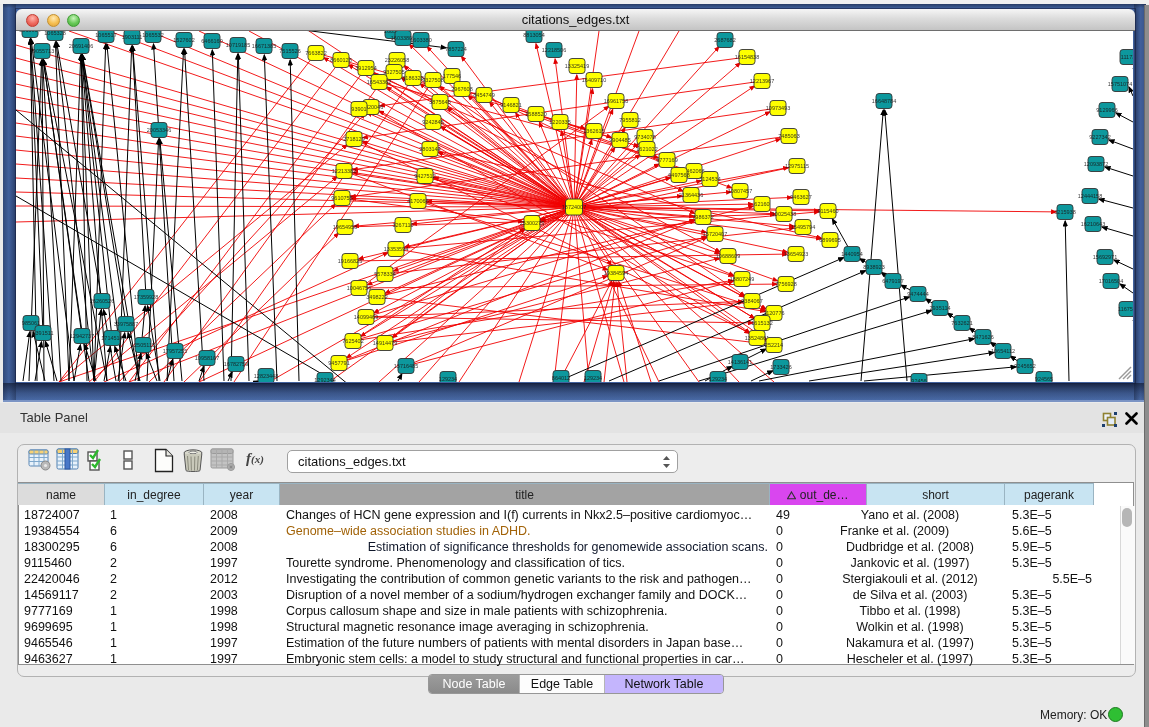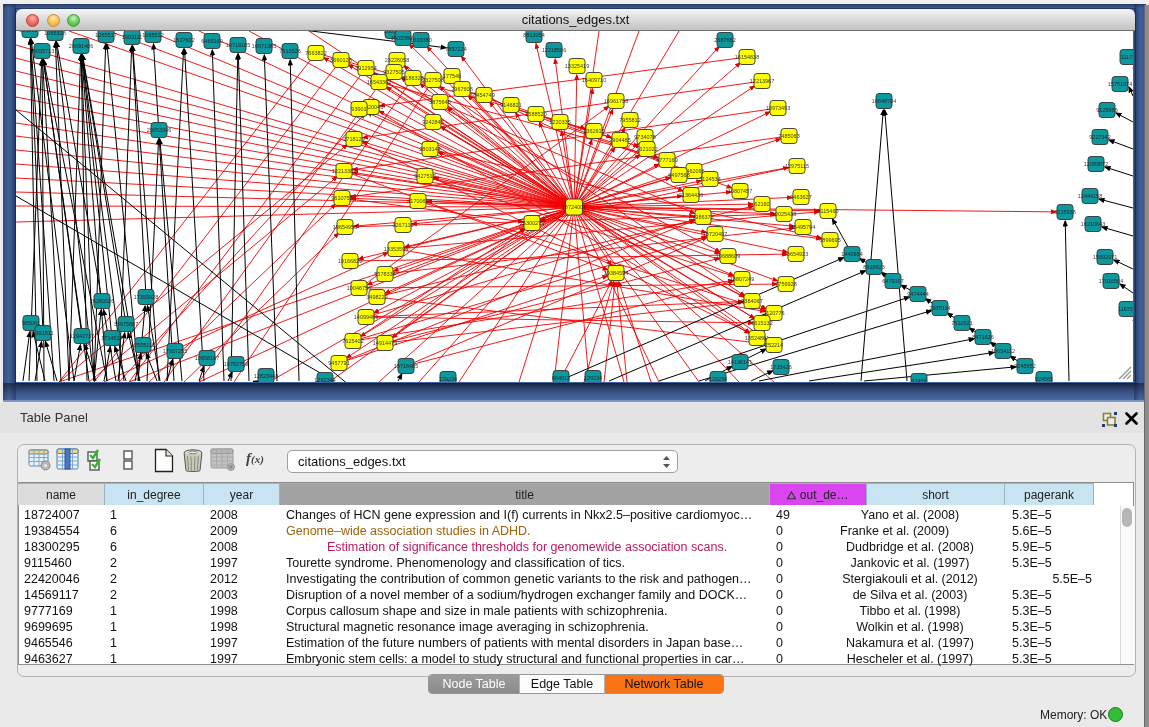--- a/index.html
+++ b/index.html
@@ -946,21 +946,21 @@
 <div style="position:absolute;left:24px;top:523px;width:80px;height:16px;font-size:12.5px;line-height:16px;color:#111;text-align:left;white-space:nowrap;overflow:hidden">19384554</div>
 <div style="position:absolute;left:110px;top:523px;width:90px;height:16px;font-size:12.5px;line-height:16px;color:#111;text-align:left;white-space:nowrap;overflow:hidden">6</div>
 <div style="position:absolute;left:210px;top:523px;width:66px;height:16px;font-size:12.5px;line-height:16px;color:#111;text-align:left;white-space:nowrap;overflow:hidden">2009</div>
 <div style="position:absolute;left:286px;top:523px;width:482px;height:16px;font-size:12.5px;line-height:16px;color:#a16207;text-align:left;white-space:nowrap;overflow:hidden">Genome–wide association studies in ADHD.</div>
 <div style="position:absolute;left:776px;top:523px;width:88px;height:16px;font-size:12.5px;line-height:16px;color:#111;text-align:left;white-space:nowrap;overflow:hidden">0</div>
 <div style="position:absolute;left:840px;top:523px;width:140px;height:16px;font-size:12.5px;line-height:16px;color:#111;text-align:left;white-space:nowrap;overflow:hidden">Franke et al. (2009)</div>
 <div style="position:absolute;left:1012px;top:523px;width:80px;height:16px;font-size:12.5px;line-height:16px;color:#111;text-align:left;white-space:nowrap;overflow:hidden">5.6E–5</div>
 <div style="position:absolute;left:24px;top:539px;width:80px;height:16px;font-size:12.5px;line-height:16px;color:#111;text-align:left;white-space:nowrap;overflow:hidden">18300295</div>
 <div style="position:absolute;left:110px;top:539px;width:90px;height:16px;font-size:12.5px;line-height:16px;color:#111;text-align:left;white-space:nowrap;overflow:hidden">6</div>
 <div style="position:absolute;left:210px;top:539px;width:66px;height:16px;font-size:12.5px;line-height:16px;color:#111;text-align:left;white-space:nowrap;overflow:hidden">2008</div>
-<div style="position:absolute;left:286px;top:539px;width:482px;height:16px;font-size:12.5px;line-height:16px;color:#be185d;text-align:center;white-space:nowrap;overflow:hidden">Estimation of significance thresholds for genomewide association scans.</div>
+<div style="position:absolute;left:286px;top:539px;width:482px;height:16px;font-size:12.5px;line-height:16px;color:#0f172a;text-align:right;white-space:nowrap;overflow:hidden">Estimation of significance thresholds for genomewide association scans.</div>
 <div style="position:absolute;left:776px;top:539px;width:88px;height:16px;font-size:12.5px;line-height:16px;color:#111;text-align:left;white-space:nowrap;overflow:hidden">0</div>
 <div style="position:absolute;left:840px;top:539px;width:140px;height:16px;font-size:12.5px;line-height:16px;color:#111;text-align:center;white-space:nowrap;overflow:hidden">Dudbridge et al. (2008)</div>
 <div style="position:absolute;left:1012px;top:539px;width:80px;height:16px;font-size:12.5px;line-height:16px;color:#111;text-align:left;white-space:nowrap;overflow:hidden">5.9E–5</div>
 <div style="position:absolute;left:24px;top:555px;width:80px;height:16px;font-size:12.5px;line-height:16px;color:#111;text-align:left;white-space:nowrap;overflow:hidden">9115460</div>
 <div style="position:absolute;left:110px;top:555px;width:90px;height:16px;font-size:12.5px;line-height:16px;color:#111;text-align:left;white-space:nowrap;overflow:hidden">2</div>
 <div style="position:absolute;left:210px;top:555px;width:66px;height:16px;font-size:12.5px;line-height:16px;color:#111;text-align:left;white-space:nowrap;overflow:hidden">1997</div>
 <div style="position:absolute;left:286px;top:555px;width:482px;height:16px;font-size:12.5px;line-height:16px;color:#111;text-align:left;white-space:nowrap;overflow:hidden">Tourette syndrome. Phenomenology and classification of tics.</div>
 <div style="position:absolute;left:776px;top:555px;width:88px;height:16px;font-size:12.5px;line-height:16px;color:#111;text-align:left;white-space:nowrap;overflow:hidden">0</div>
 <div style="position:absolute;left:840px;top:555px;width:140px;height:16px;font-size:12.5px;line-height:16px;color:#111;text-align:center;white-space:nowrap;overflow:hidden">Jankovic et al. (1997)</div>
 <div style="position:absolute;left:1012px;top:555px;width:80px;height:16px;font-size:12.5px;line-height:16px;color:#111;text-align:left;white-space:nowrap;overflow:hidden">5.3E–5</div>
@@ -1006,21 +1006,21 @@
 <div style="position:absolute;left:776px;top:651px;width:88px;height:16px;font-size:12.5px;line-height:16px;color:#111;text-align:left;white-space:nowrap;overflow:hidden">0</div>
 <div style="position:absolute;left:840px;top:651px;width:140px;height:16px;font-size:12.5px;line-height:16px;color:#111;text-align:center;white-space:nowrap;overflow:hidden">Hescheler et al. (1997)</div>
 <div style="position:absolute;left:1012px;top:651px;width:80px;height:16px;font-size:12.5px;line-height:16px;color:#111;text-align:left;white-space:nowrap;overflow:hidden">5.3E–5</div>
 
 <div class="abs" style="left:1120px;top:506px;width:14px;height:158px;background:#fafafa;border-left:1px solid #d8d8d8"></div>
 <div class="abs" style="left:1122px;top:508px;width:10px;height:19px;background:#b6b6b6;border-radius:5px"></div>
 
 <div class="abs" style="left:428px;top:674px;height:18px;border:1px solid #979797;border-radius:4px;overflow:hidden;display:flex;font-size:12.5px;line-height:18px">
   <div style="width:90px;text-align:center;background:linear-gradient(#9c9c9c,#8a8a8a);color:#fff">Node Table</div>
   <div style="width:84px;text-align:center;background:#fdfdfd;color:#111;border-left:1px solid #b5b5b5">Edge Table</div>
-  <div style="width:118px;text-align:center;background:#f97316;color:#111;border-left:1px solid #b5b5b5">Network Table</div>
+  <div style="width:118px;text-align:center;background:#c4b5fd;color:#111;border-left:1px solid #b5b5b5">Network Table</div>
 </div>
 
 <div class="abs" style="left:1040px;top:708px;font-size:12px;color:#222">Memory: OK</div>
 <div class="abs" style="left:1108px;top:707px;width:13px;height:13px;border-radius:50%;background:#2fbf33;border:1px solid #1c7a1f"></div>
 
 <div class="abs" style="left:1144px;top:5px;width:5px;height:722px;background:#8d8d8d;border-left:1px solid #6a6a6a;box-sizing:border-box"></div>
 <div class="abs" style="left:0;top:0;width:1149px;height:4px;background:#f0f0f0"></div>
 <div class="abs" style="left:0;top:4px;width:3px;height:399px;background:#ebebeb"></div>
 
 </body></html>

